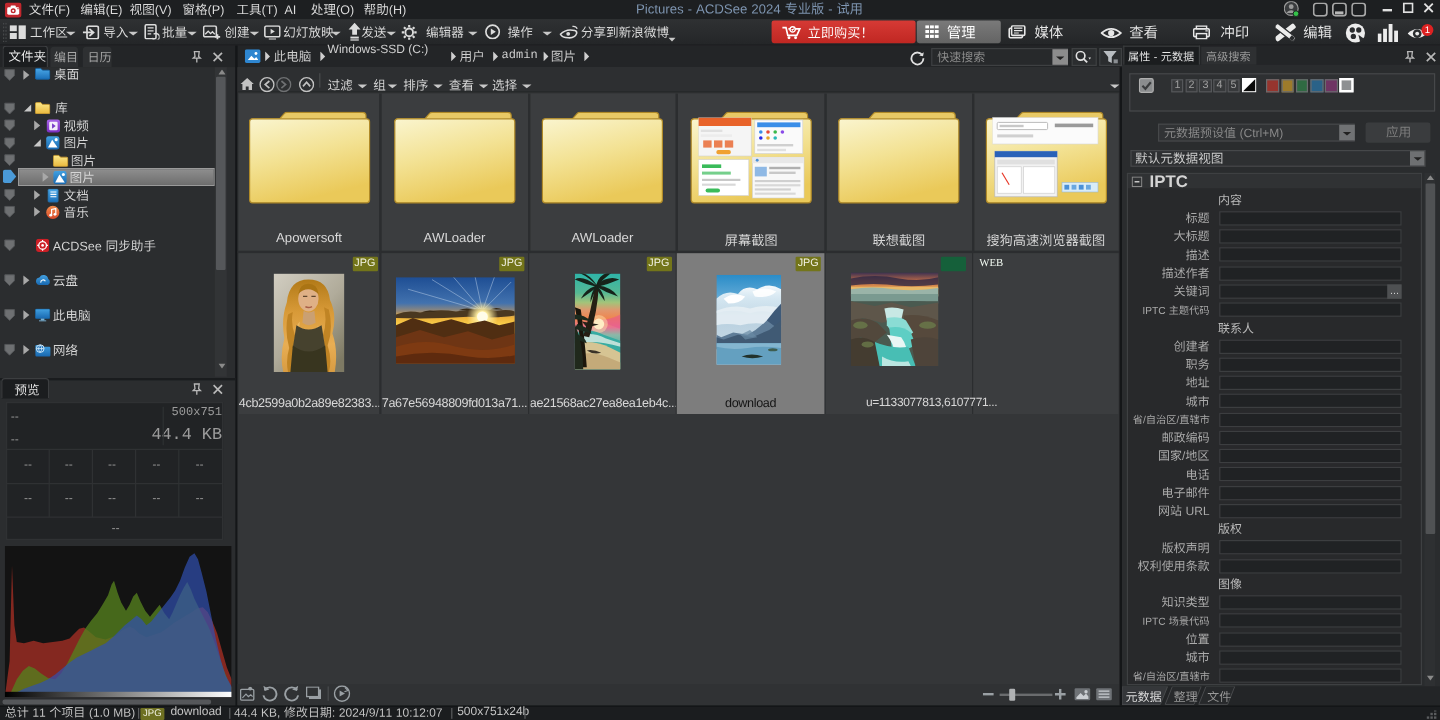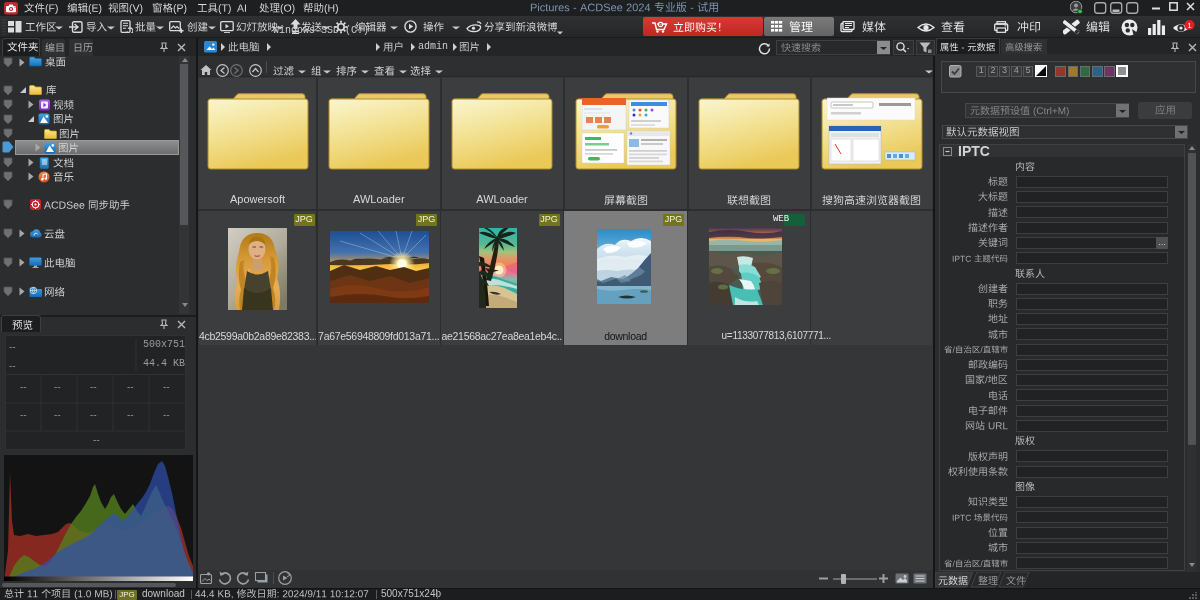--- a/index.html
+++ b/index.html
@@ -633,21 +633,21 @@
 <svg class="t" style="left:228.0px;top:39.8px" width="33" height="16">
     <g fill="#cfcfcf">
       <use href="#g83" transform="translate(0.00,10.71) scale(0.01050,-0.01050)"></use>
       <use href="#g84" transform="translate(10.50,10.71) scale(0.01050,-0.01050)"></use>
       <use href="#g85" transform="translate(21.00,10.71) scale(0.01050,-0.01050)"></use>
     </g>
   </svg>
 <svg style="position:absolute;left:266px;top:43px;" width="6" height="8">
     <path d="M1 0 L5 4 L1 8 Z" fill="#cfcfcf"></path>
   </svg>
-<div style="position:absolute;left:273.0px;top:24px;font-family:Liberation Mono, monospace;font-size:10px;color:#cfcfcf;white-space:nowrap;line-height:13px">Windows-SSD (C:)</div>
+<div style="position:absolute;left:273.0px;top:35px;font-family:Liberation Sans, sans-serif;font-size:10px;color:#cfcfcf;white-space:nowrap;line-height:13px">Windows-SSD (C:)</div>
 <svg style="position:absolute;left:375px;top:43px;" width="6" height="8">
     <path d="M1 0 L5 4 L1 8 Z" fill="#cfcfcf"></path>
   </svg>
 <svg class="t" style="left:383.0px;top:39.8px" width="23" height="16">
     <g fill="#cfcfcf">
       <use href="#g43" transform="translate(0.00,10.71) scale(0.01050,-0.01050)"></use>
       <use href="#g86" transform="translate(10.50,10.71) scale(0.01050,-0.01050)"></use>
     </g>
   </svg>
 <svg style="position:absolute;left:410px;top:43px;" width="6" height="8">
@@ -952,21 +952,21 @@
       <use href="#g32" transform="translate(3.33,10.20) scale(0.01000,-0.01000)"></use>
     </g>
   </svg>
 <div style="position:absolute;left:185.0px;top:338.3px;font-family:'Liberation Mono',sans-serif;font-size:10px;color:#9c9c9c;transform:translateX(-100%);white-space:nowrap;line-height:13px">500x751</div>
 <svg class="t" style="left:9.0px;top:358.8px" width="8" height="16">
     <g fill="#9c9c9c">
       <use href="#g32" transform="translate(0.00,10.20) scale(0.01000,-0.01000)"></use>
       <use href="#g32" transform="translate(3.33,10.20) scale(0.01000,-0.01000)"></use>
     </g>
   </svg>
-<div style="position:absolute;left:185.0px;top:357.3px;font-family:'Liberation Mono',sans-serif;font-size:10px;color:#9c9c9c;transform:translateX(-100%);white-space:nowrap;line-height:13px">44.4 KB</div>
+<div style="position:absolute;left:185.0px;top:357.3px;font-family:'Liberation Mono',sans-serif;font-size:14px;color:#9c9c9c;transform:translateX(-100%);white-space:nowrap;line-height:13px">44.4 KB</div>
 <svg style="position:absolute;left:5px;top:335px;" width="181" height="115">
     <path d="M36 39.5 V96" stroke="#2f3133"></path>
     <path d="M72 39.5 V96" stroke="#2f3133"></path>
     <path d="M108 39.5 V96" stroke="#2f3133"></path>
     <path d="M144 39.5 V96" stroke="#2f3133"></path>
     <path d="M0 39.5 H181 M0 68 H181 M0 96 H181 M131 4 V36" stroke="#2f3133"></path>
   </svg>
 <svg class="t" style="left:19.7px;top:379.8px" width="8" height="16">
     <g fill="#9c9c9c">
       <use href="#g32" transform="translate(0.00,10.20) scale(0.01000,-0.01000)"></use>
@@ -1440,21 +1440,21 @@
   </svg>
 <div style="position:absolute;left:293.5px;top:213.5px;width:21px;height:12px;background:#73751a;border-radius:1px"></div>
 <div style="position:absolute;left:304.0px;top:214.3px;font-family:'Liberation Sans',sans-serif;font-size:9px;color:#f2f2e4;transform:translateX(-50%);white-space:nowrap;line-height:11px">JPG</div>
 <div style="position:absolute;left:416.0px;top:213.5px;width:21px;height:12px;background:#73751a;border-radius:1px"></div>
 <div style="position:absolute;left:426.5px;top:214.3px;font-family:'Liberation Sans',sans-serif;font-size:9px;color:#f2f2e4;transform:translateX(-50%);white-space:nowrap;line-height:11px">JPG</div>
 <div style="position:absolute;left:538.5px;top:213.5px;width:21px;height:12px;background:#73751a;border-radius:1px"></div>
 <div style="position:absolute;left:549.0px;top:214.3px;font-family:'Liberation Sans',sans-serif;font-size:9px;color:#f2f2e4;transform:translateX(-50%);white-space:nowrap;line-height:11px">JPG</div>
 <div style="position:absolute;left:663.0px;top:213.5px;width:21px;height:12px;background:#73751a;border-radius:1px"></div>
 <div style="position:absolute;left:673.5px;top:214.3px;font-family:'Liberation Sans',sans-serif;font-size:9px;color:#f2f2e4;transform:translateX(-50%);white-space:nowrap;line-height:11px">JPG</div>
 <div style="position:absolute;left:784.0px;top:213.5px;width:21px;height:12px;background:#15603a;border-radius:1px"></div>
-<div style="position:absolute;left:781px;top:214.3px;font-family:Liberation Mono, monospace;font-size:9px;color:#f0f8f0;transform:translateX(-50%);white-space:nowrap;line-height:11px">WEB</div>
+<div style="position:absolute;left:826px;top:214.3px;font-family:Liberation Serif, serif;font-size:9px;color:#f0f8f0;transform:translateX(-50%);white-space:nowrap;line-height:11px">WEB</div>
 <div style="position:absolute;left:199.0px;top:330px;width:117.0px;height:14px;overflow:hidden;text-align:right;font-family:'Liberation Sans',sans-serif;font-size:10.5px;letter-spacing:-0.3px;color:#d8d8d8;white-space:nowrap">4cb2599a0b2a89e82383...</div>
 <div style="position:absolute;left:318.0px;top:330px;width:121.5px;height:14px;overflow:hidden;text-align:center;font-family:'Liberation Sans',sans-serif;font-size:10.5px;letter-spacing:-0.3px;color:#d8d8d8;white-space:nowrap">7a67e56948809fd013a71...</div>
 <div style="position:absolute;left:441.5px;top:330px;width:121.0px;height:14px;overflow:hidden;text-align:center;font-family:'Liberation Sans',sans-serif;font-size:10.5px;letter-spacing:-0.3px;color:#d8d8d8;white-space:nowrap">ae21568ac27ea8ea1eb4c...</div>
 <div style="position:absolute;left:564.5px;top:330px;width:122.0px;height:14px;overflow:hidden;text-align:center;font-family:'Liberation Sans',sans-serif;font-size:10.5px;letter-spacing:-0.3px;color:#141414;white-space:nowrap">download</div>
 <div style="position:absolute;left:710px;top:330px;width:121.0px;height:14px;overflow:hidden;text-align:right;font-family:'Liberation Sans',sans-serif;font-size:10px;letter-spacing:-0.3px;color:#d8d8d8;white-space:nowrap">u=1133077813,6107771...</div>
 <div style="position:absolute;left:198px;top:570px;width:735px;height:18px;background:#303234"></div>
 <svg style="position:absolute;left:200px;top:572px;" width="14" height="13">
     <rect x="0.5" y="2.5" width="11" height="9" rx="1" fill="none" stroke="#9aa0a4" stroke-width="1.1"></rect>
     <path d="M2 9.5 L5 6.5 L7 8.5 L9 7 L10.5 8.5" stroke="#9aa0a4" stroke-width="1" fill="none"></path>
     <circle cx="8.5" cy="1.8" r="1.6" fill="#9aa0a4"></circle>

